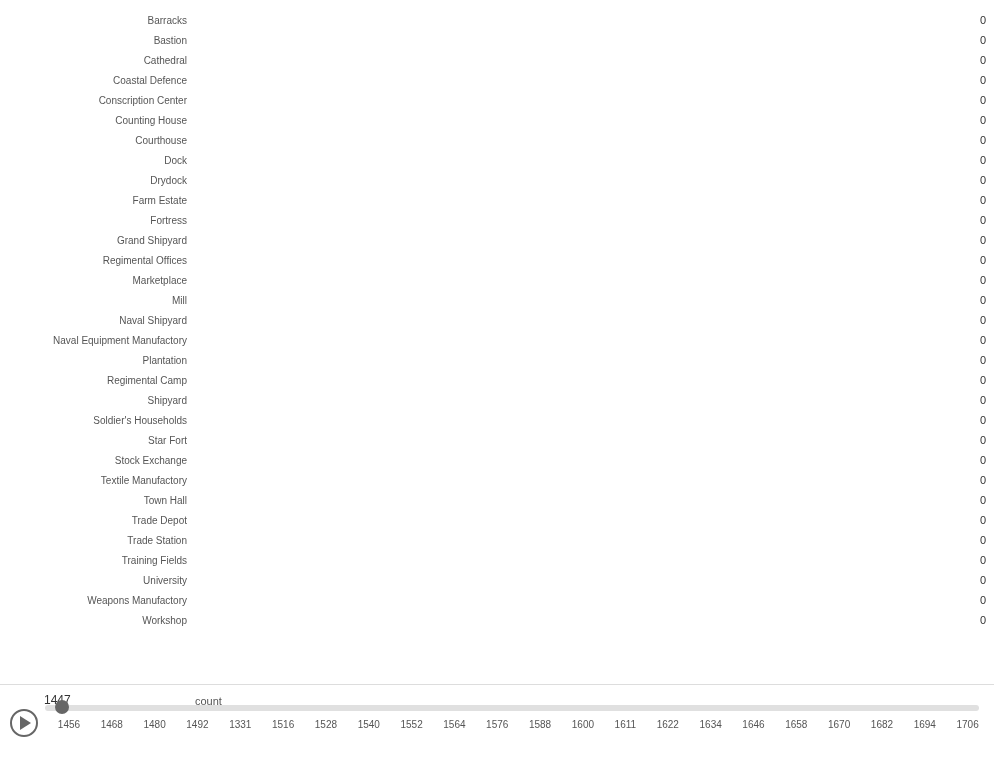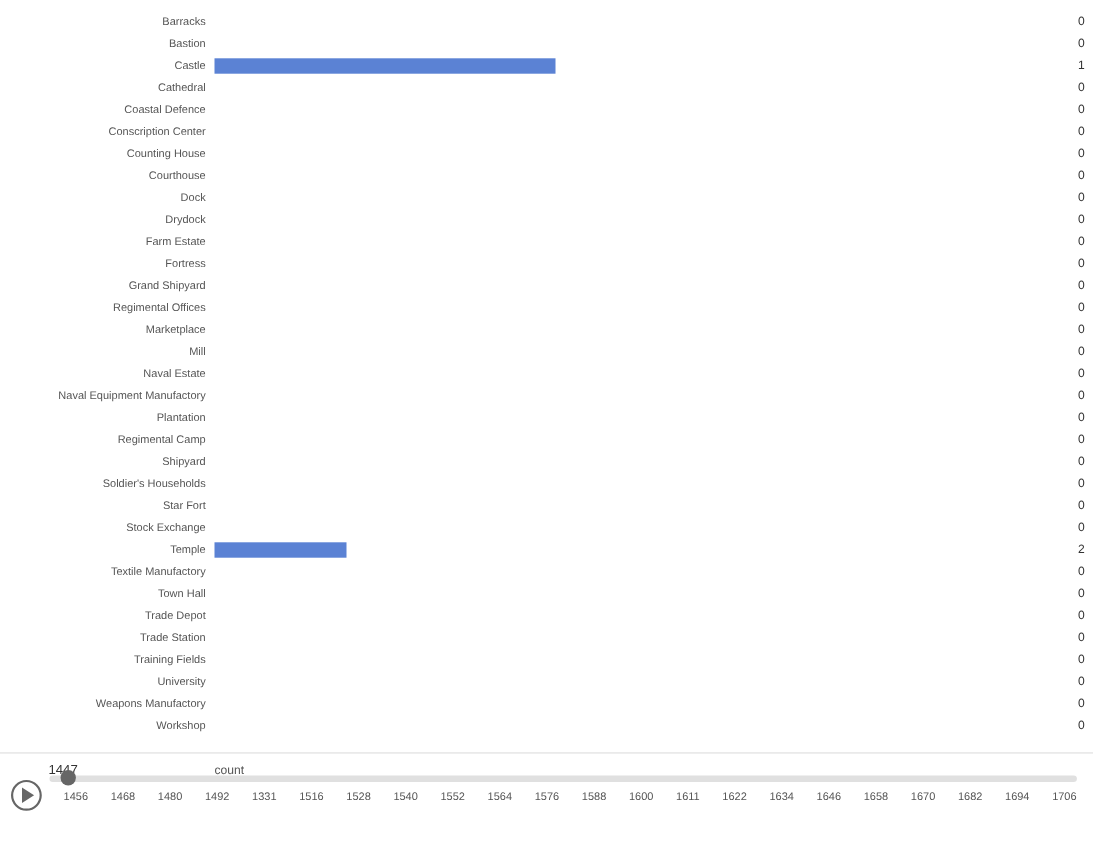--- a/index.html
+++ b/index.html
@@ -160,27 +160,20 @@
         <div class="bar-value-label">0</div>
       </div>
       <div class="bar-row">
         <div class="bar-label">Bastion</div>
         <div class="bar-track">
           <div class="bar-fill" style="width: 0px;"></div>
         </div>
         <div class="bar-value-label">0</div>
       </div>
       <div class="bar-row">
-        <div class="bar-label">Castle</div>
-        <div class="bar-track">
-          <div class="bar-fill" style="width: 310px;"></div>
-        </div>
-        <div class="bar-value-label">1</div>
-      </div>
-      <div class="bar-row">
         <div class="bar-label">Cathedral</div>
         <div class="bar-track">
           <div class="bar-fill" style="width: 0px;"></div>
         </div>
         <div class="bar-value-label">0</div>
       </div>
       <div class="bar-row">
         <div class="bar-label">Coastal Defence</div>
         <div class="bar-track">
           <div class="bar-fill" style="width: 0px;"></div>
@@ -258,21 +251,21 @@
         <div class="bar-value-label">0</div>
       </div>
       <div class="bar-row">
         <div class="bar-label">Mill</div>
         <div class="bar-track">
           <div class="bar-fill" style="width: 0px;"></div>
         </div>
         <div class="bar-value-label">0</div>
       </div>
       <div class="bar-row">
-        <div class="bar-label">Naval Estate</div>
+        <div class="bar-label">Naval Shipyard</div>
         <div class="bar-track">
           <div class="bar-fill" style="width: 0px;"></div>
         </div>
         <div class="bar-value-label">0</div>
       </div>
       <div class="bar-row">
         <div class="bar-label">Naval Equipment Manufactory</div>
         <div class="bar-track">
           <div class="bar-fill" style="width: 0px;"></div>
         </div>
@@ -312,27 +305,20 @@
           <div class="bar-fill" style="width: 0px;"></div>
         </div>
         <div class="bar-value-label">0</div>
       </div>
       <div class="bar-row">
         <div class="bar-label">Stock Exchange</div>
         <div class="bar-track">
           <div class="bar-fill" style="width: 0px;"></div>
         </div>
         <div class="bar-value-label">0</div>
-      </div>
-      <div class="bar-row">
-        <div class="bar-label">Temple</div>
-        <div class="bar-track">
-          <div class="bar-fill" style="width: 120px;"></div>
-        </div>
-        <div class="bar-value-label">2</div>
       </div>
       <div class="bar-row">
         <div class="bar-label">Textile Manufactory</div>
         <div class="bar-track">
           <div class="bar-fill" style="width: 0px;"></div>
         </div>
         <div class="bar-value-label">0</div>
       </div>
       <div class="bar-row">
         <div class="bar-label">Town Hall</div>

